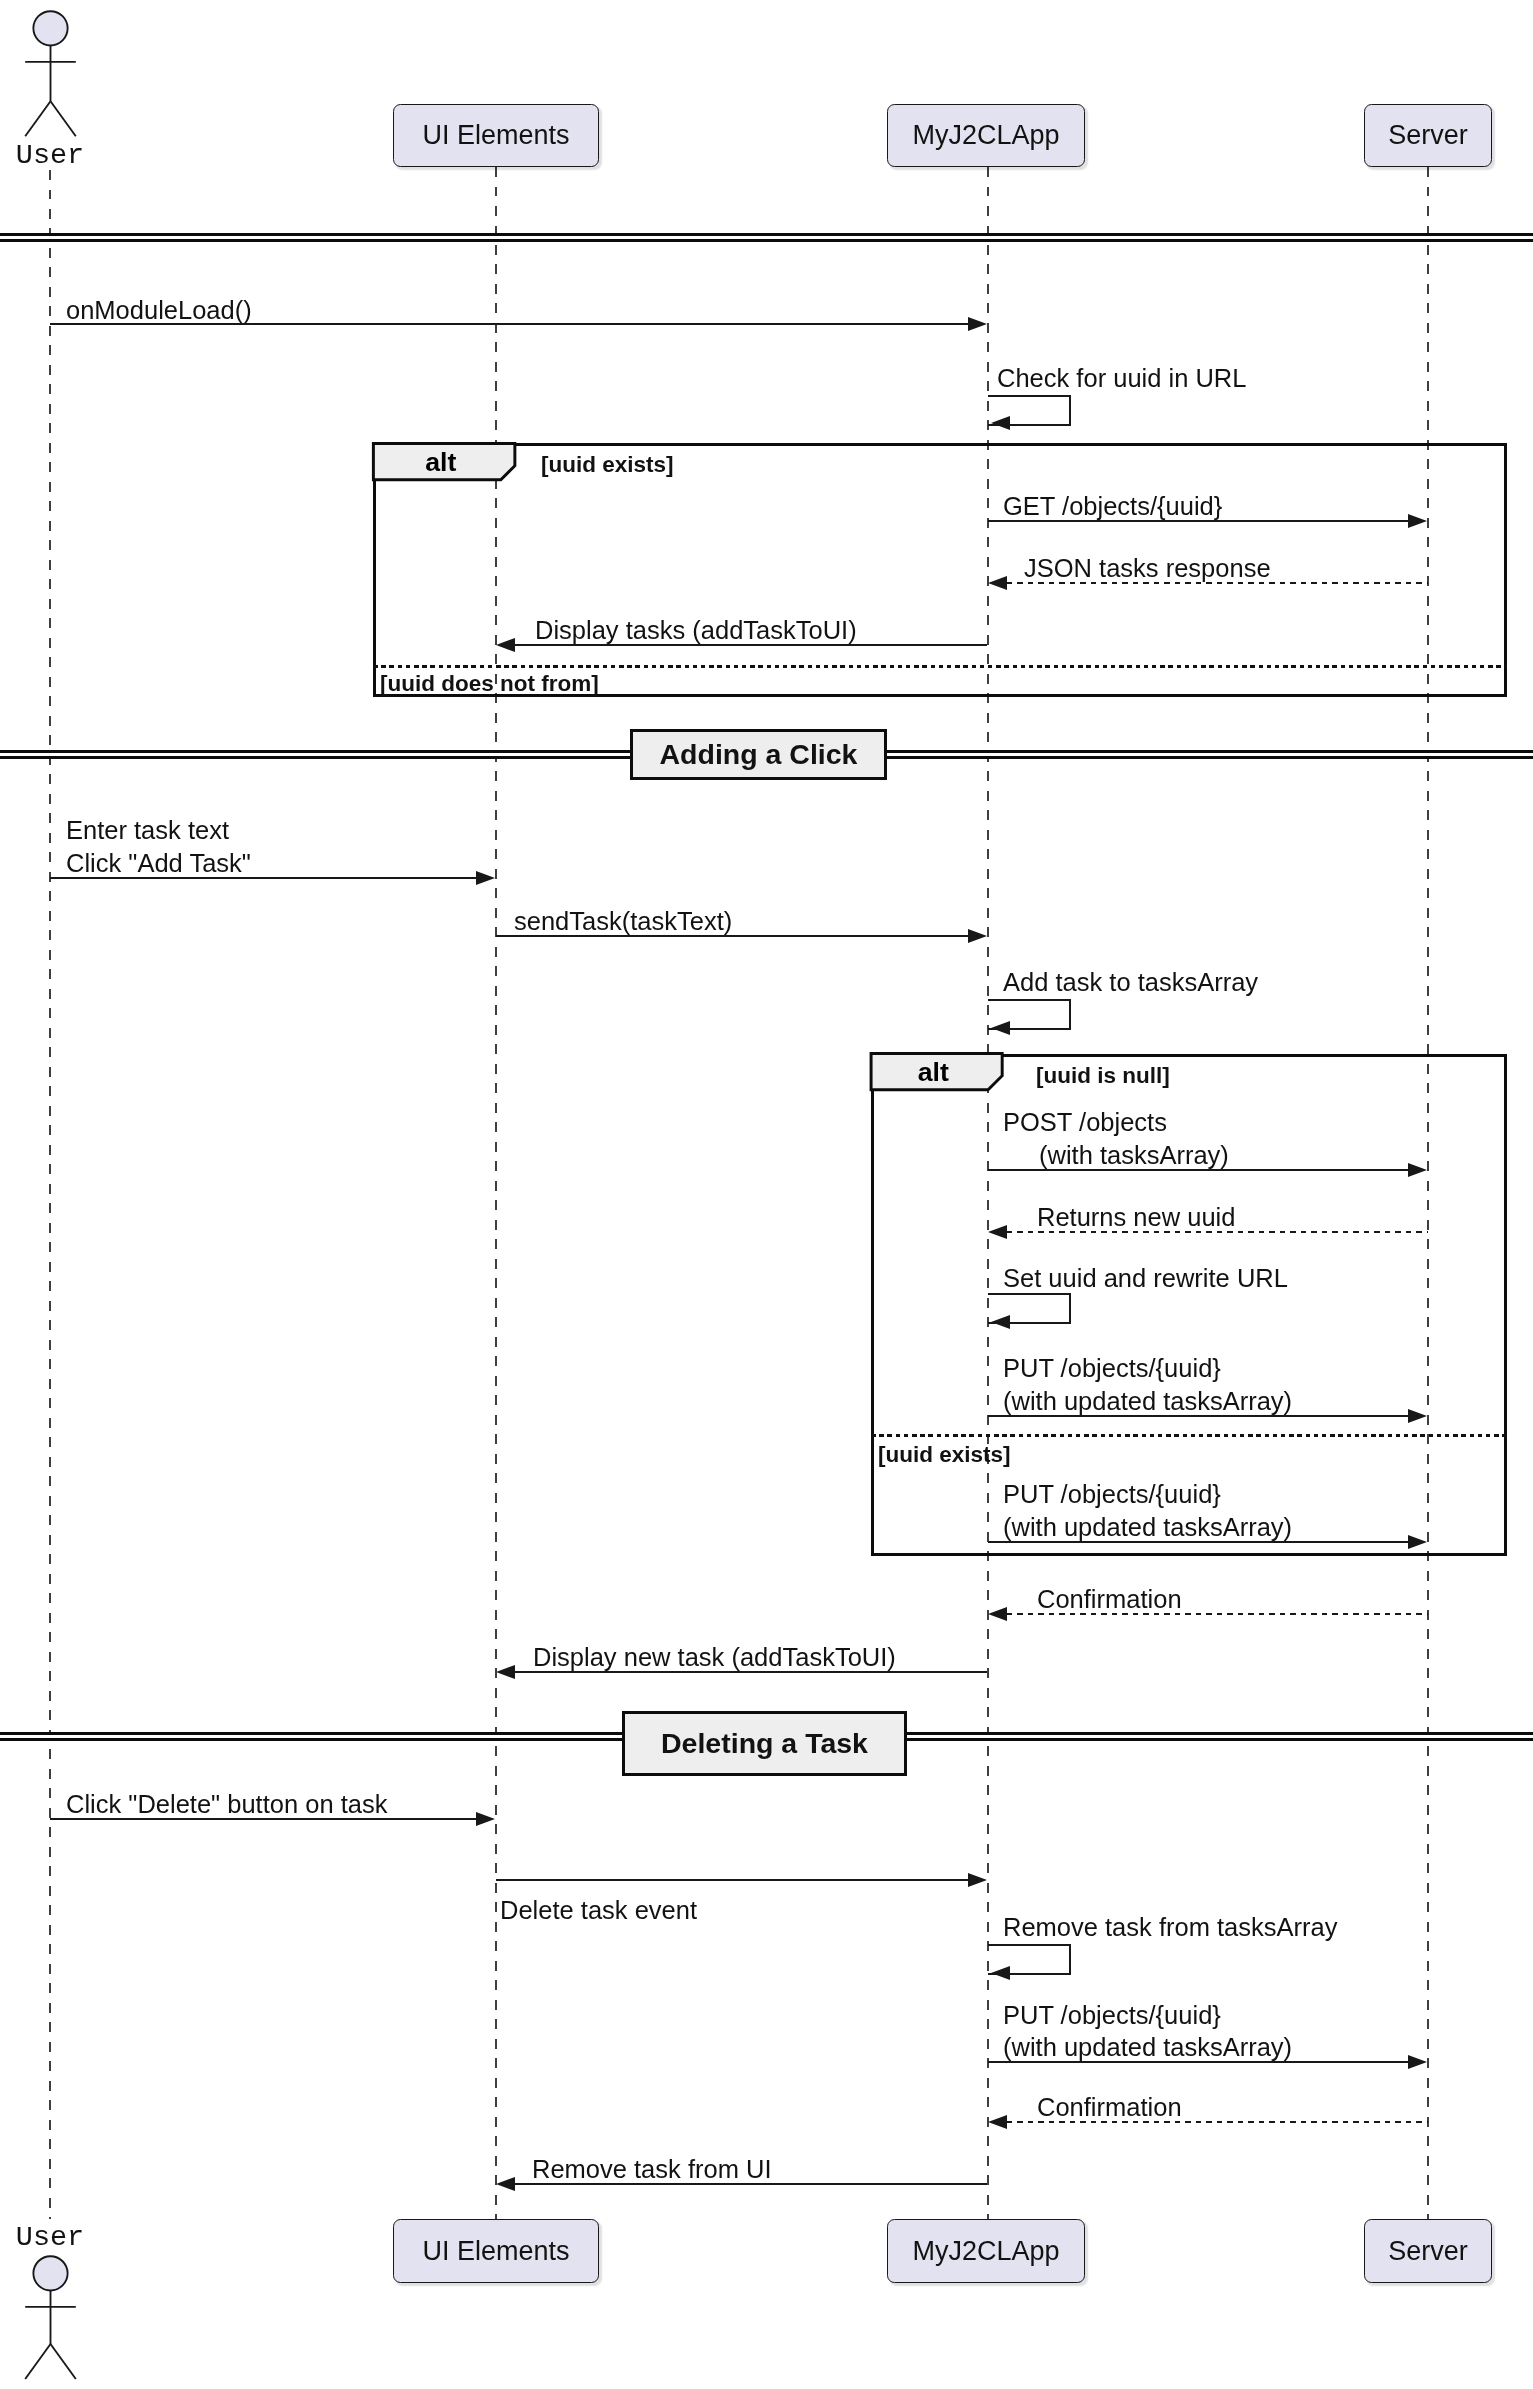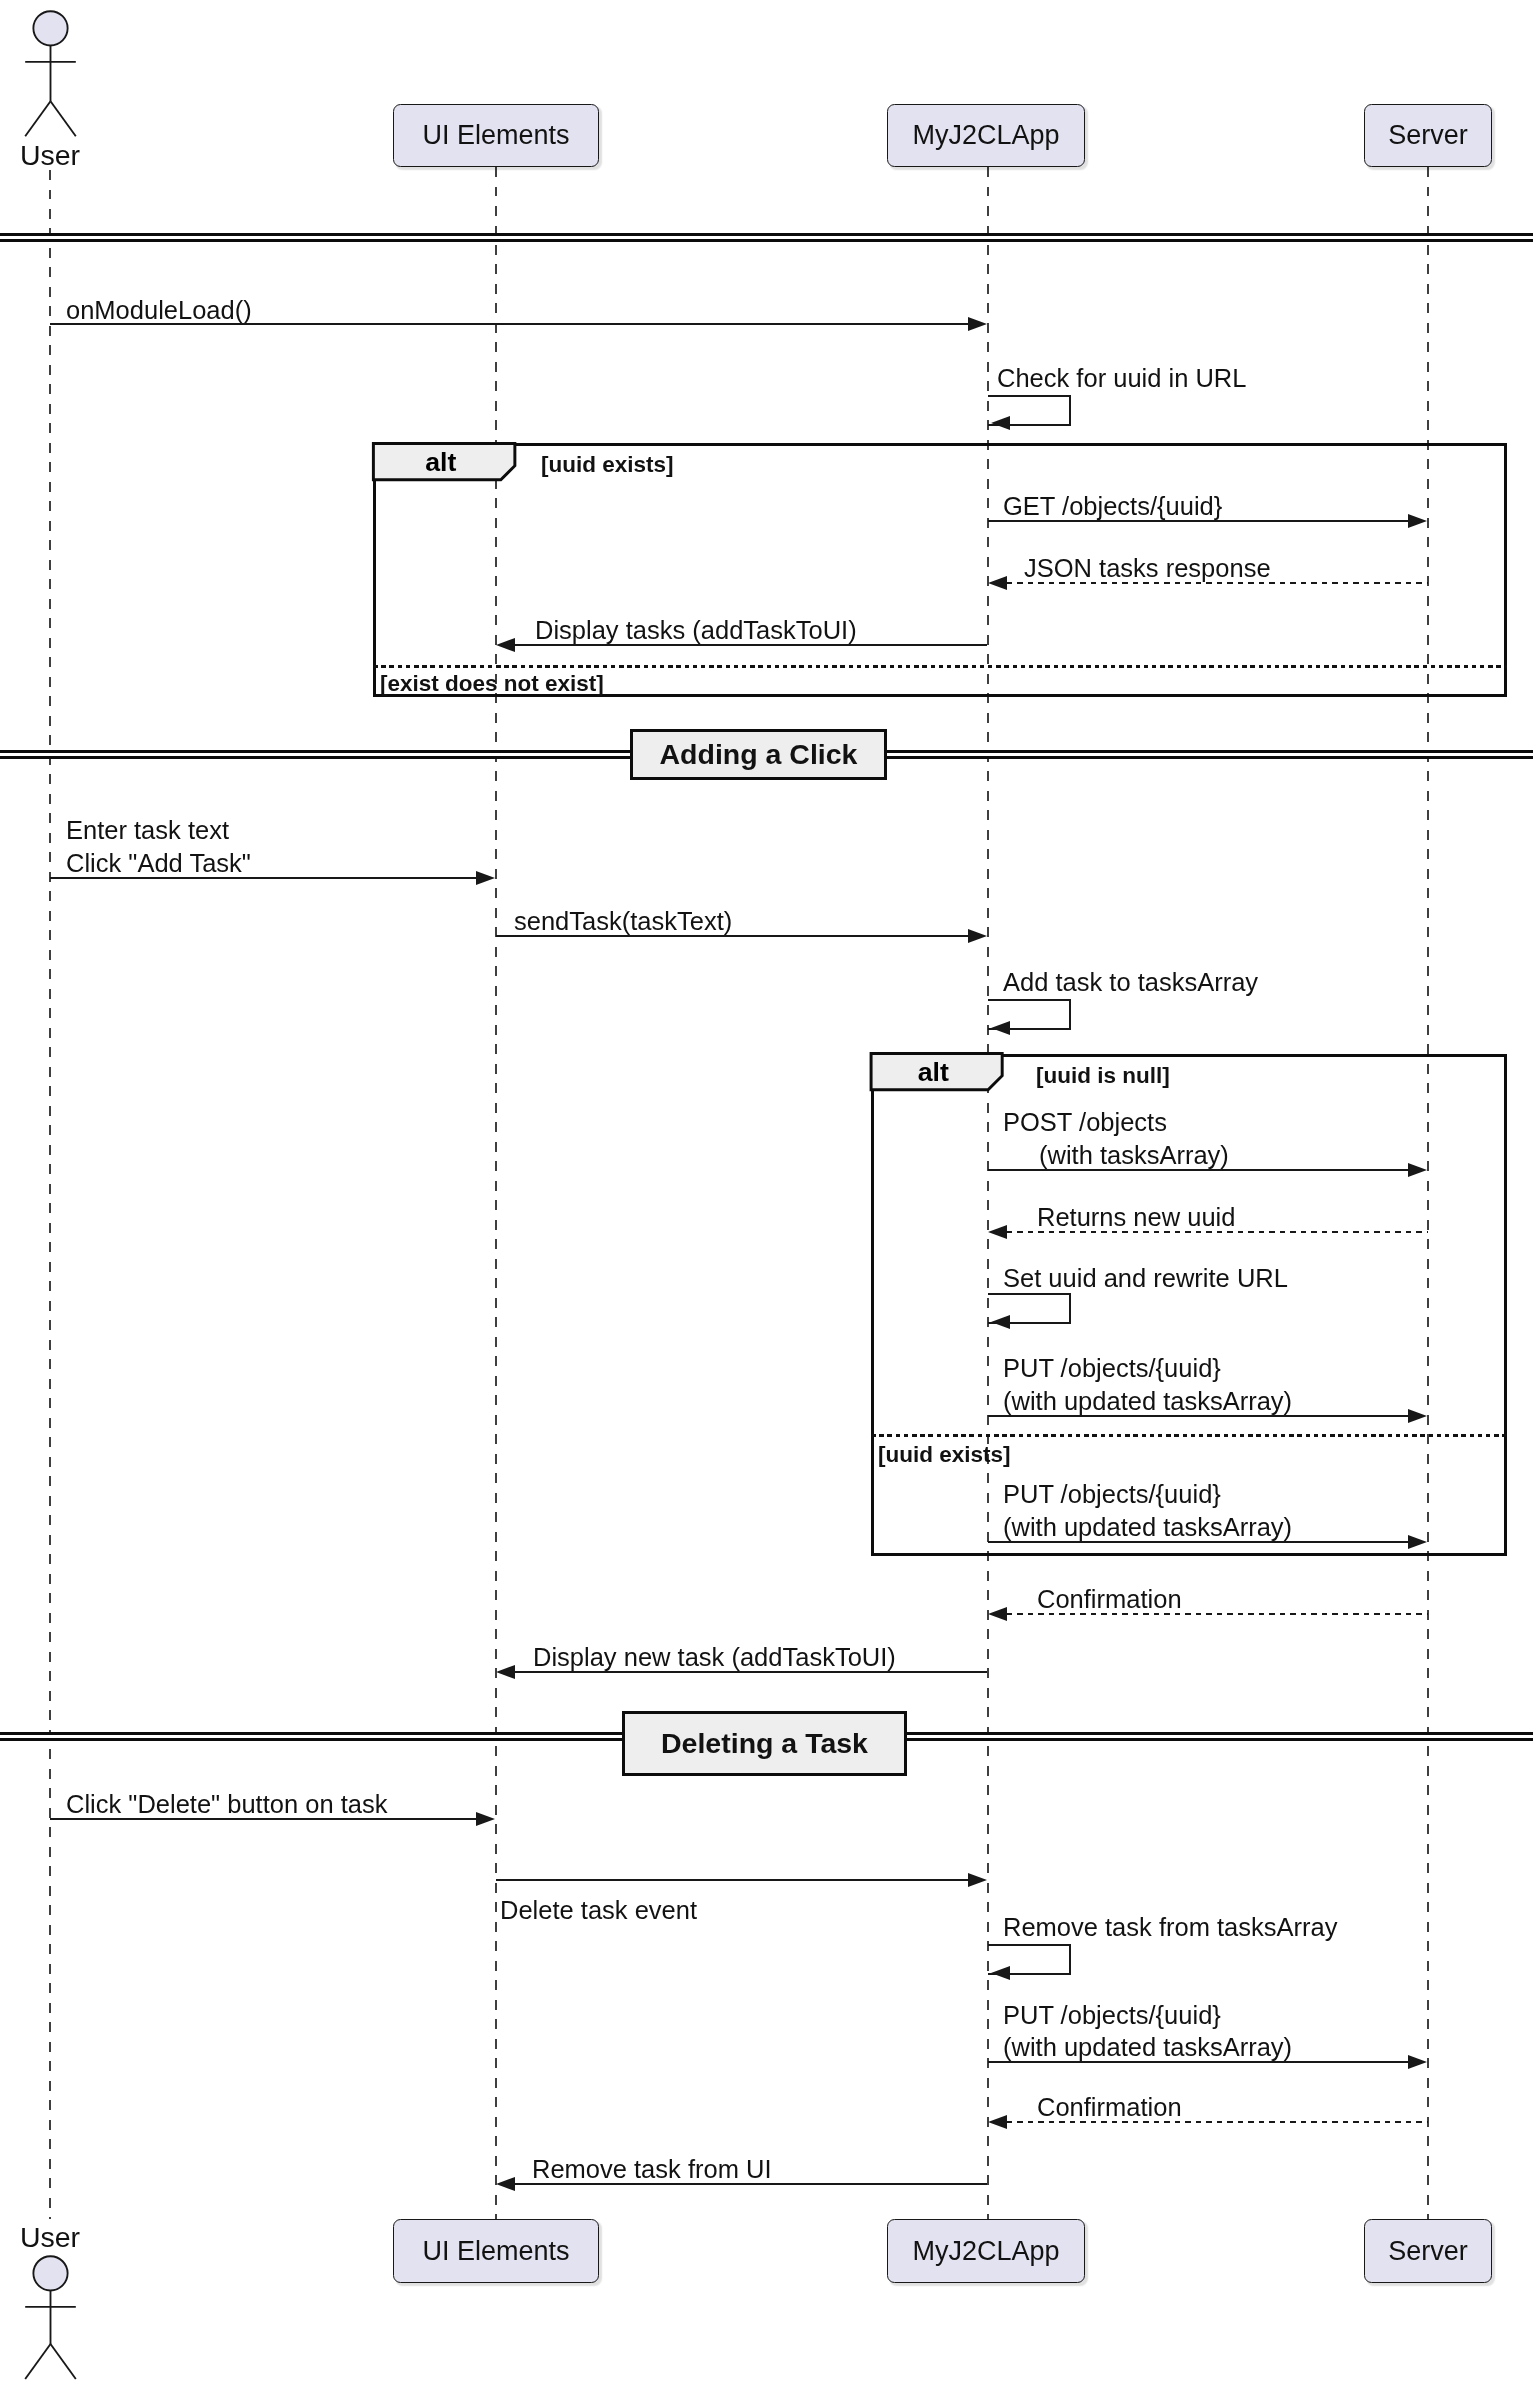--- a/index.html
+++ b/index.html
@@ -3,21 +3,21 @@
 <meta charset="utf-8">
 <style>
   html,body{margin:0;padding:0;background:#fff;}
   #diagram{position:relative;width:1534px;height:2389px;background:#fff;overflow:hidden;
            font-family:"Liberation Sans","DejaVu Sans",sans-serif;color:#121212;}
   .lifeline{position:absolute;width:1.5px;
             background:repeating-linear-gradient(to bottom,#3f3f3f 0 9.7px,transparent 9.7px 19.5px);}
   .pbox{position:absolute;background:#E2E2F0;border:1.5px solid #181818;border-radius:7.5px;
         display:flex;align-items:center;justify-content:center;font-size:27px;
         box-sizing:border-box;box-shadow:2.2px 2.2px 1.5px rgba(0,0,0,0.12);}
-  .actor-label{position:absolute;font-size:28.5px;text-align:center;}
+  .actor-label{position:absolute;font-size:28.5px;text-align:center;font-family:Liberation Mono, monospace;}
   .dlines{position:absolute;left:0;width:1534px;height:3px;background:#fff;
           border-top:3px solid #0c0c0c;border-bottom:3px solid #0c0c0c;box-sizing:content-box;}
   .dbox{position:absolute;background:#EEEEEE;border:3px solid #0c0c0c;display:flex;
         align-items:center;justify-content:center;font-weight:bold;font-size:28.5px;box-sizing:border-box;}
   .msg{position:absolute;font-size:25.5px;line-height:33px;white-space:nowrap;}
   .ln{position:absolute;height:2.2px;background:#181818;}
   .ln.dot{background:repeating-linear-gradient(to right,#181818 0 5.2px,transparent 5.2px 10.5px);}
   .ar{position:absolute;width:0;height:0;border-top:7.5px solid transparent;border-bottom:7.5px solid transparent;}
   .ar.r{border-left:19.5px solid #181818;}
   .ar.l{border-right:19.5px solid #181818;}
@@ -80,21 +80,21 @@
 
   <div class="msg" style="left:1024px;top:552px;">JSON tasks response</div>
   <div class="ln dot" style="left:1007px;top:582px;width:421px;"></div>
   <div class="ar l" style="left:988px;top:576px;"></div>
 
   <div class="msg" style="left:535px;top:614px;">Display tasks (addTaskToUI)</div>
   <div class="ln" style="left:515px;top:644px;width:472px;"></div>
   <div class="ar l" style="left:496px;top:638px;"></div>
 
   <div class="fdiv" style="left:373px;top:665px;width:1134px;"></div>
-  <div class="guard" style="left:380px;top:671px;">[exist does not exist]</div>
+  <div class="guard" style="left:380px;top:671px;">[uuid does not from]</div>
 
   <div class="dlines" style="top:750px;"></div>
   <div class="dbox" style="left:630px;top:729px;width:257px;height:51px;">
     <span>Adding a Click</span>
   </div>
 
   <div class="msg" style="left:66px;top:814px;">Enter task text</div>
   <div class="msg" style="left:66px;top:847px;">Click "Add Task"</div>
   <div class="ln" style="left:50px;top:877px;width:428px;"></div>
   <div class="ar r" style="left:476px;top:871px;"></div>

